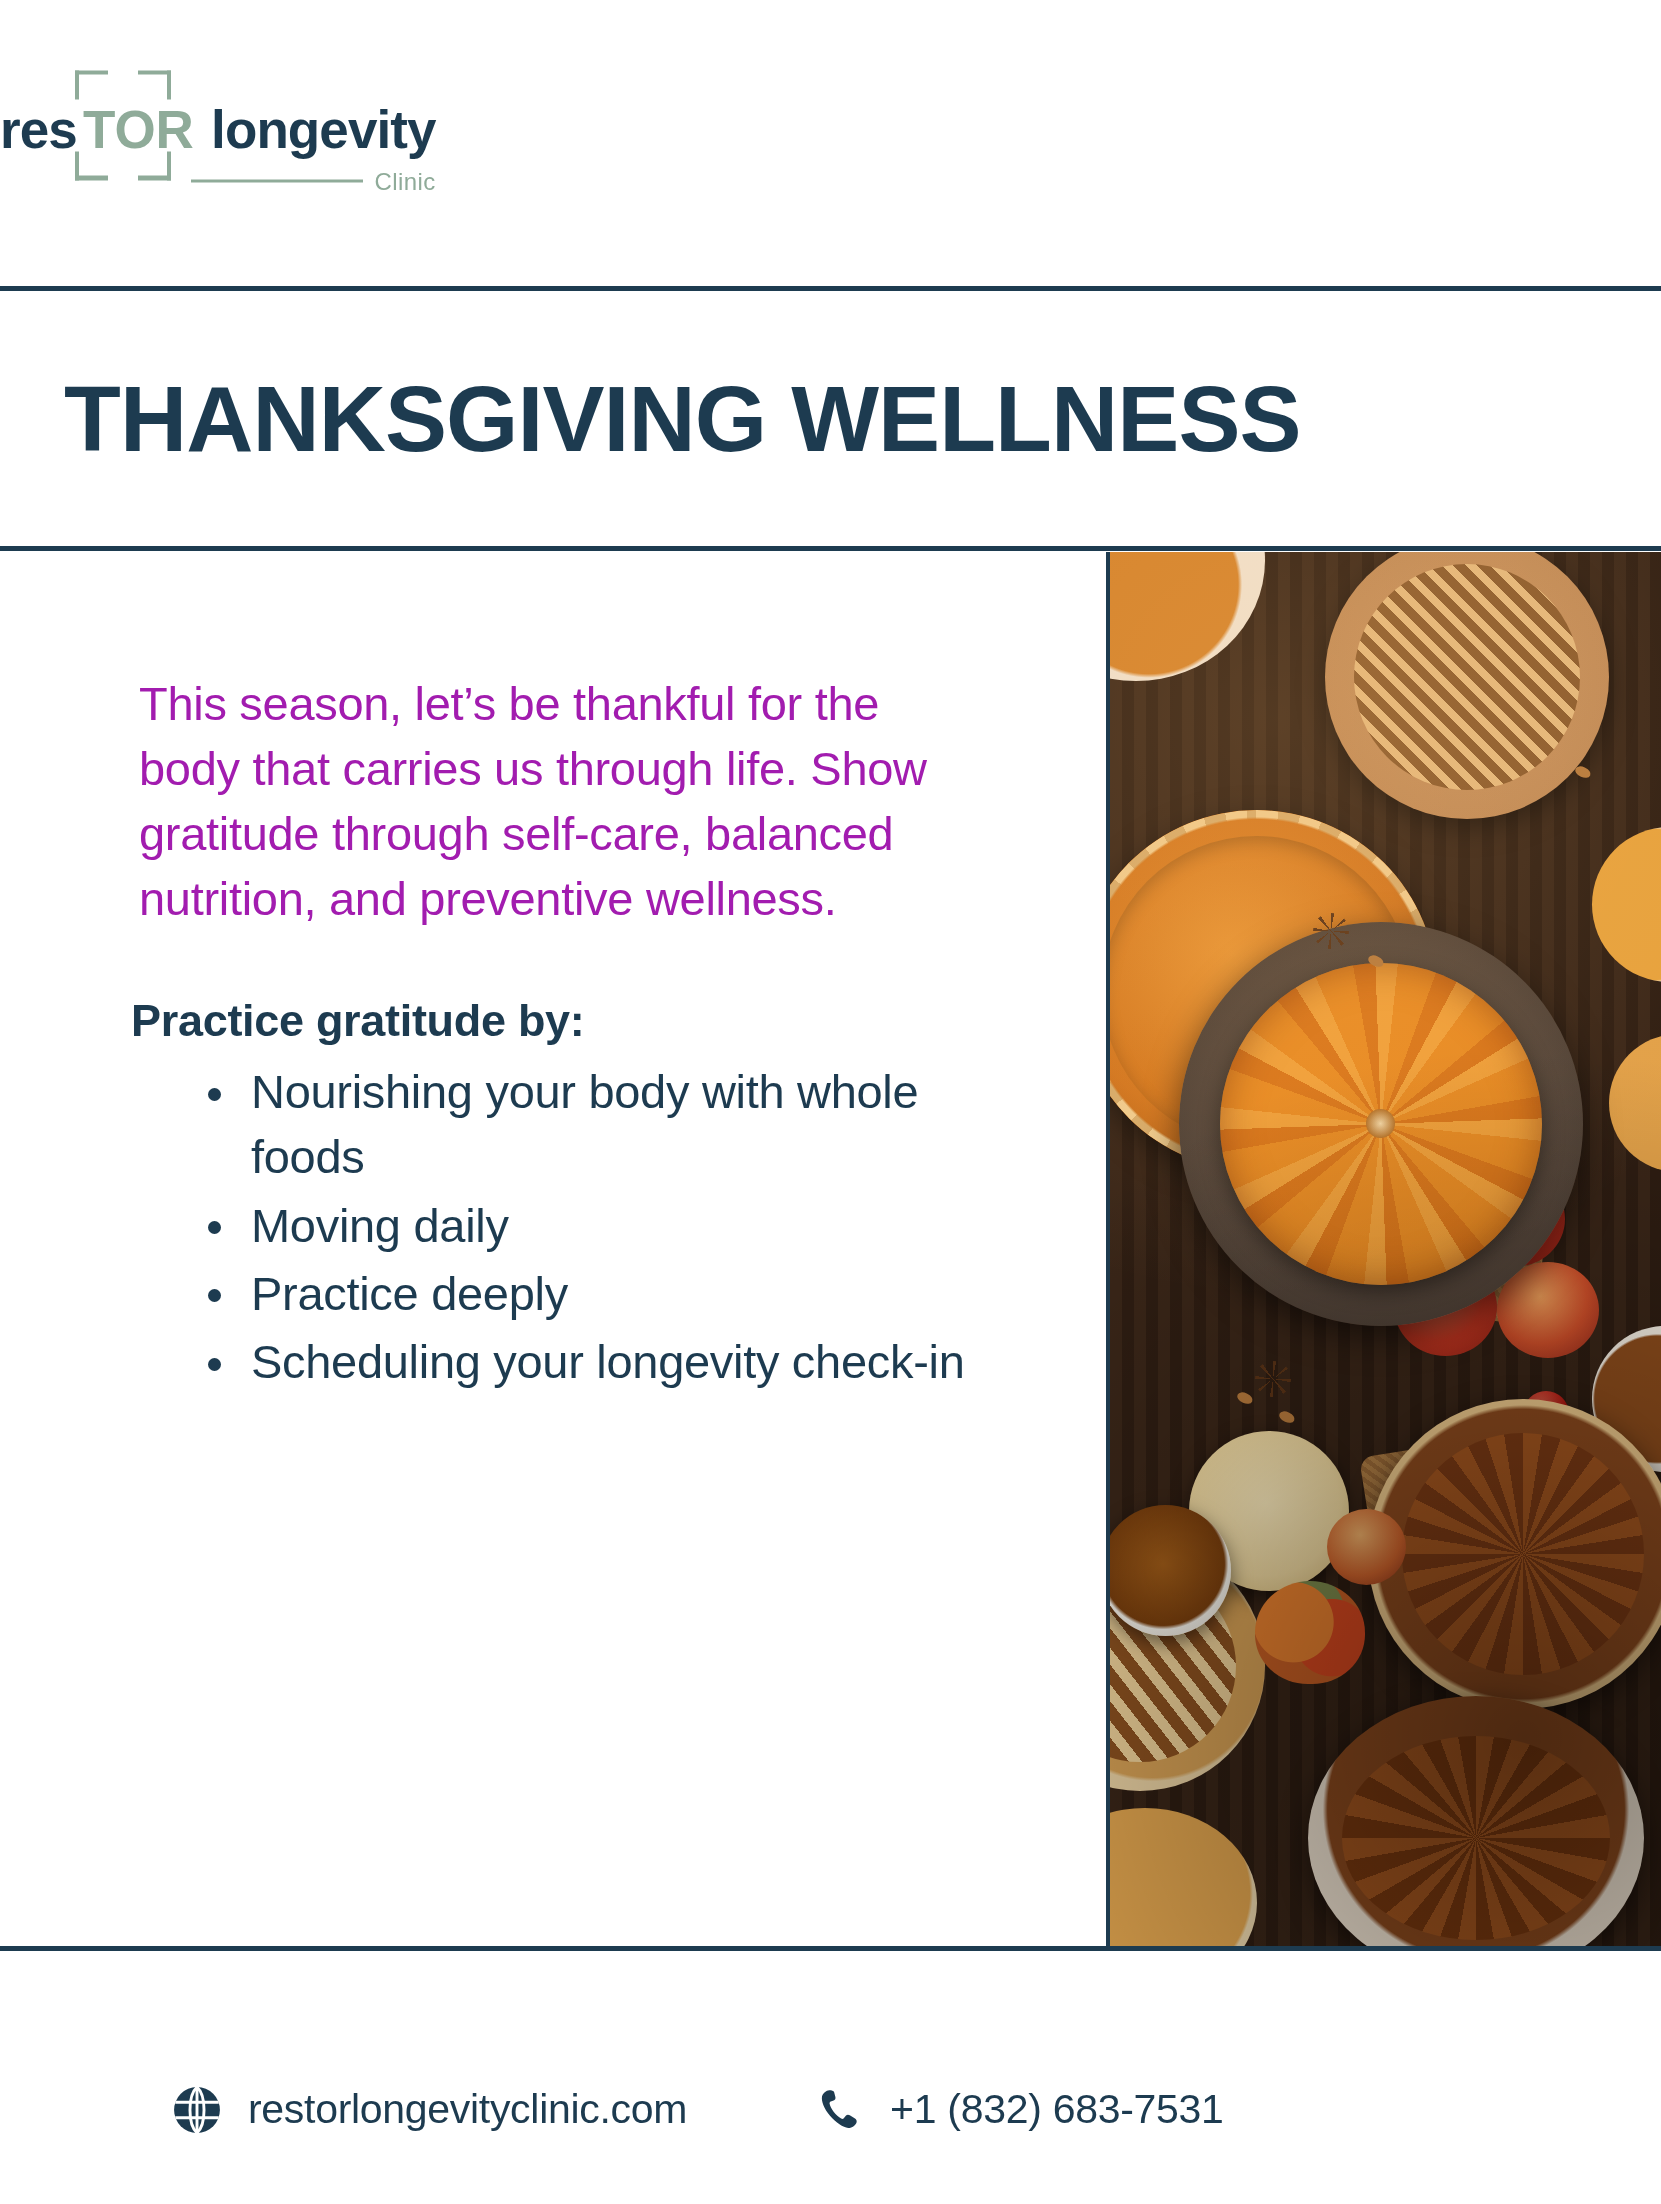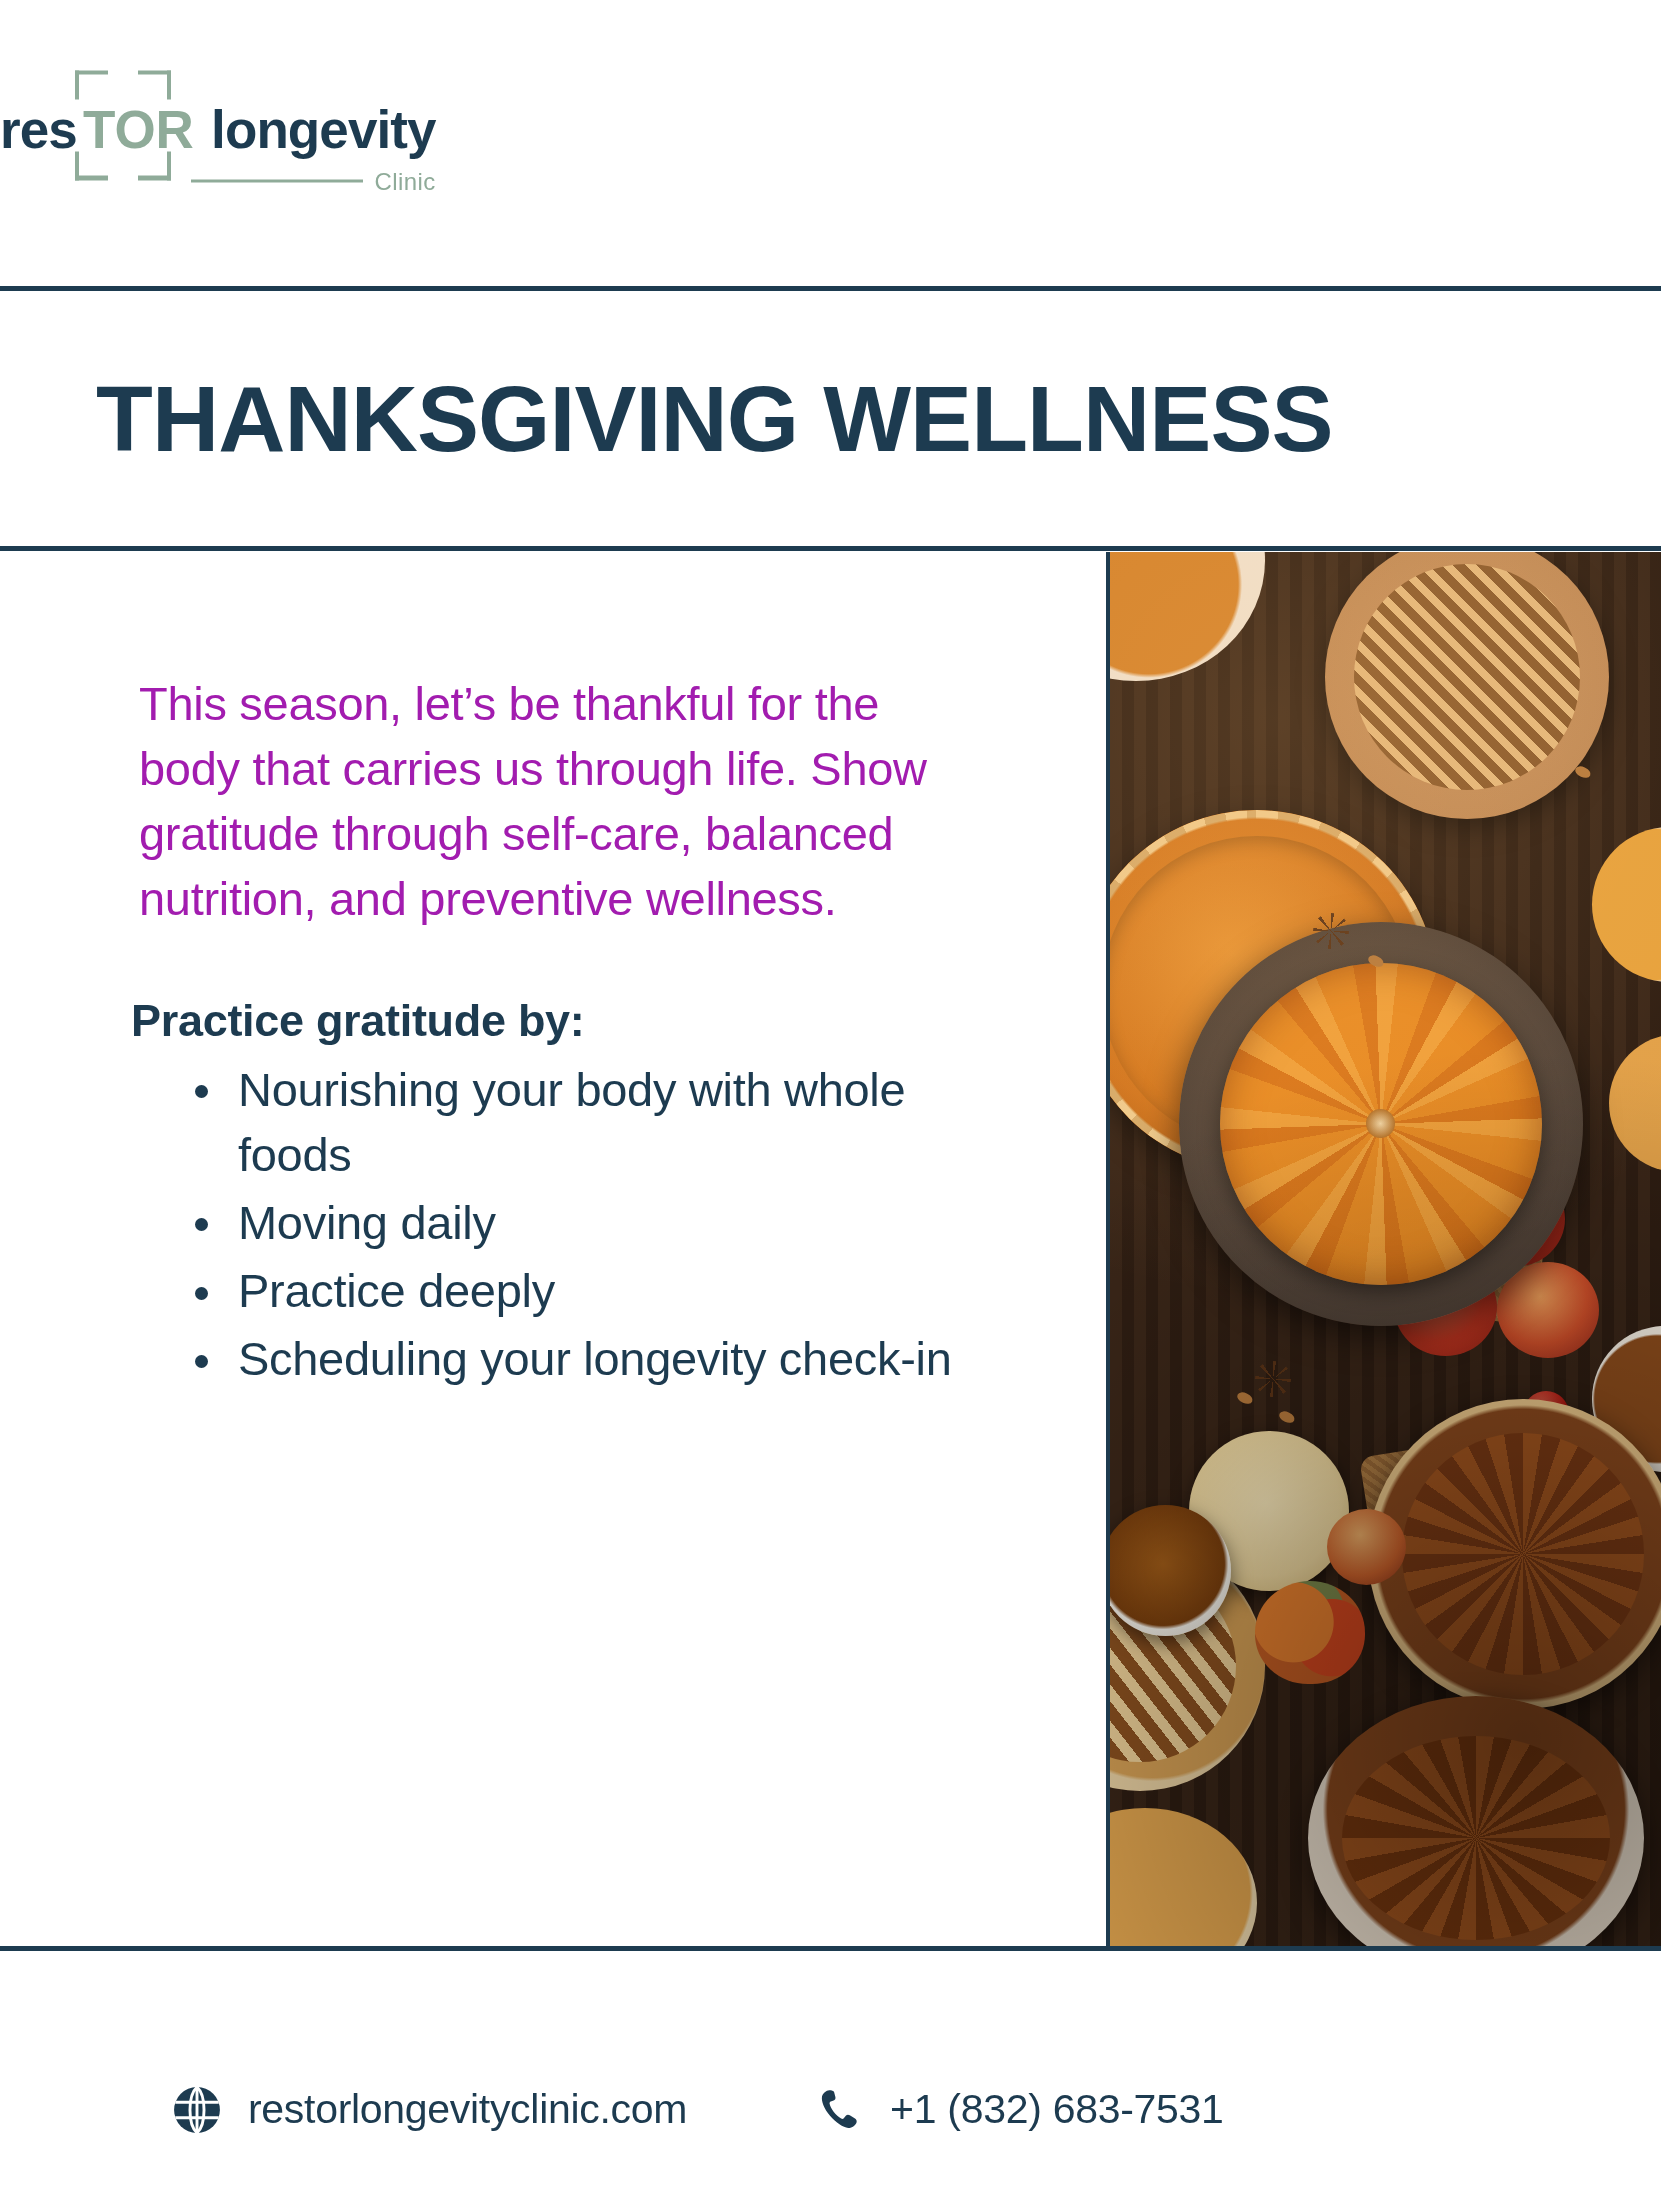--- a/index.html
+++ b/index.html
@@ -134,21 +134,21 @@
     left: 0; right: 0;
     height: 256px;
     display: flex;
     align-items: center;
   }
   .page-title {
     font-size: 93px;
     font-weight: 700;
     letter-spacing: -0.9px;
     color: #1d3b50;
-    margin-left: 96px;
+    margin-left: 64px;
     white-space: nowrap;
     line-height: 1;
   }
 
   
   .main {
     position: absolute;
     top: 552px;
     left: 0;
     right: 0;
@@ -169,21 +169,21 @@
     letter-spacing: -0.3px;
   }
   .list-heading {
     font-size: 45px;
     font-weight: 700;
     color: #1d3b50;
     margin: 64px 0 10.3px 0;
     letter-spacing: -0.3px;
   }
   ul.bullets {
-    margin: 0;
+    margin: 13px;
     padding: 0 0 0 59px;
     list-style: none;
   }
   ul.bullets li {
     position: relative;
     font-size: 47px;
     line-height: 1.38;
     color: #1d3b50;
     padding-left: 48px;
     margin-bottom: 3.4px;

